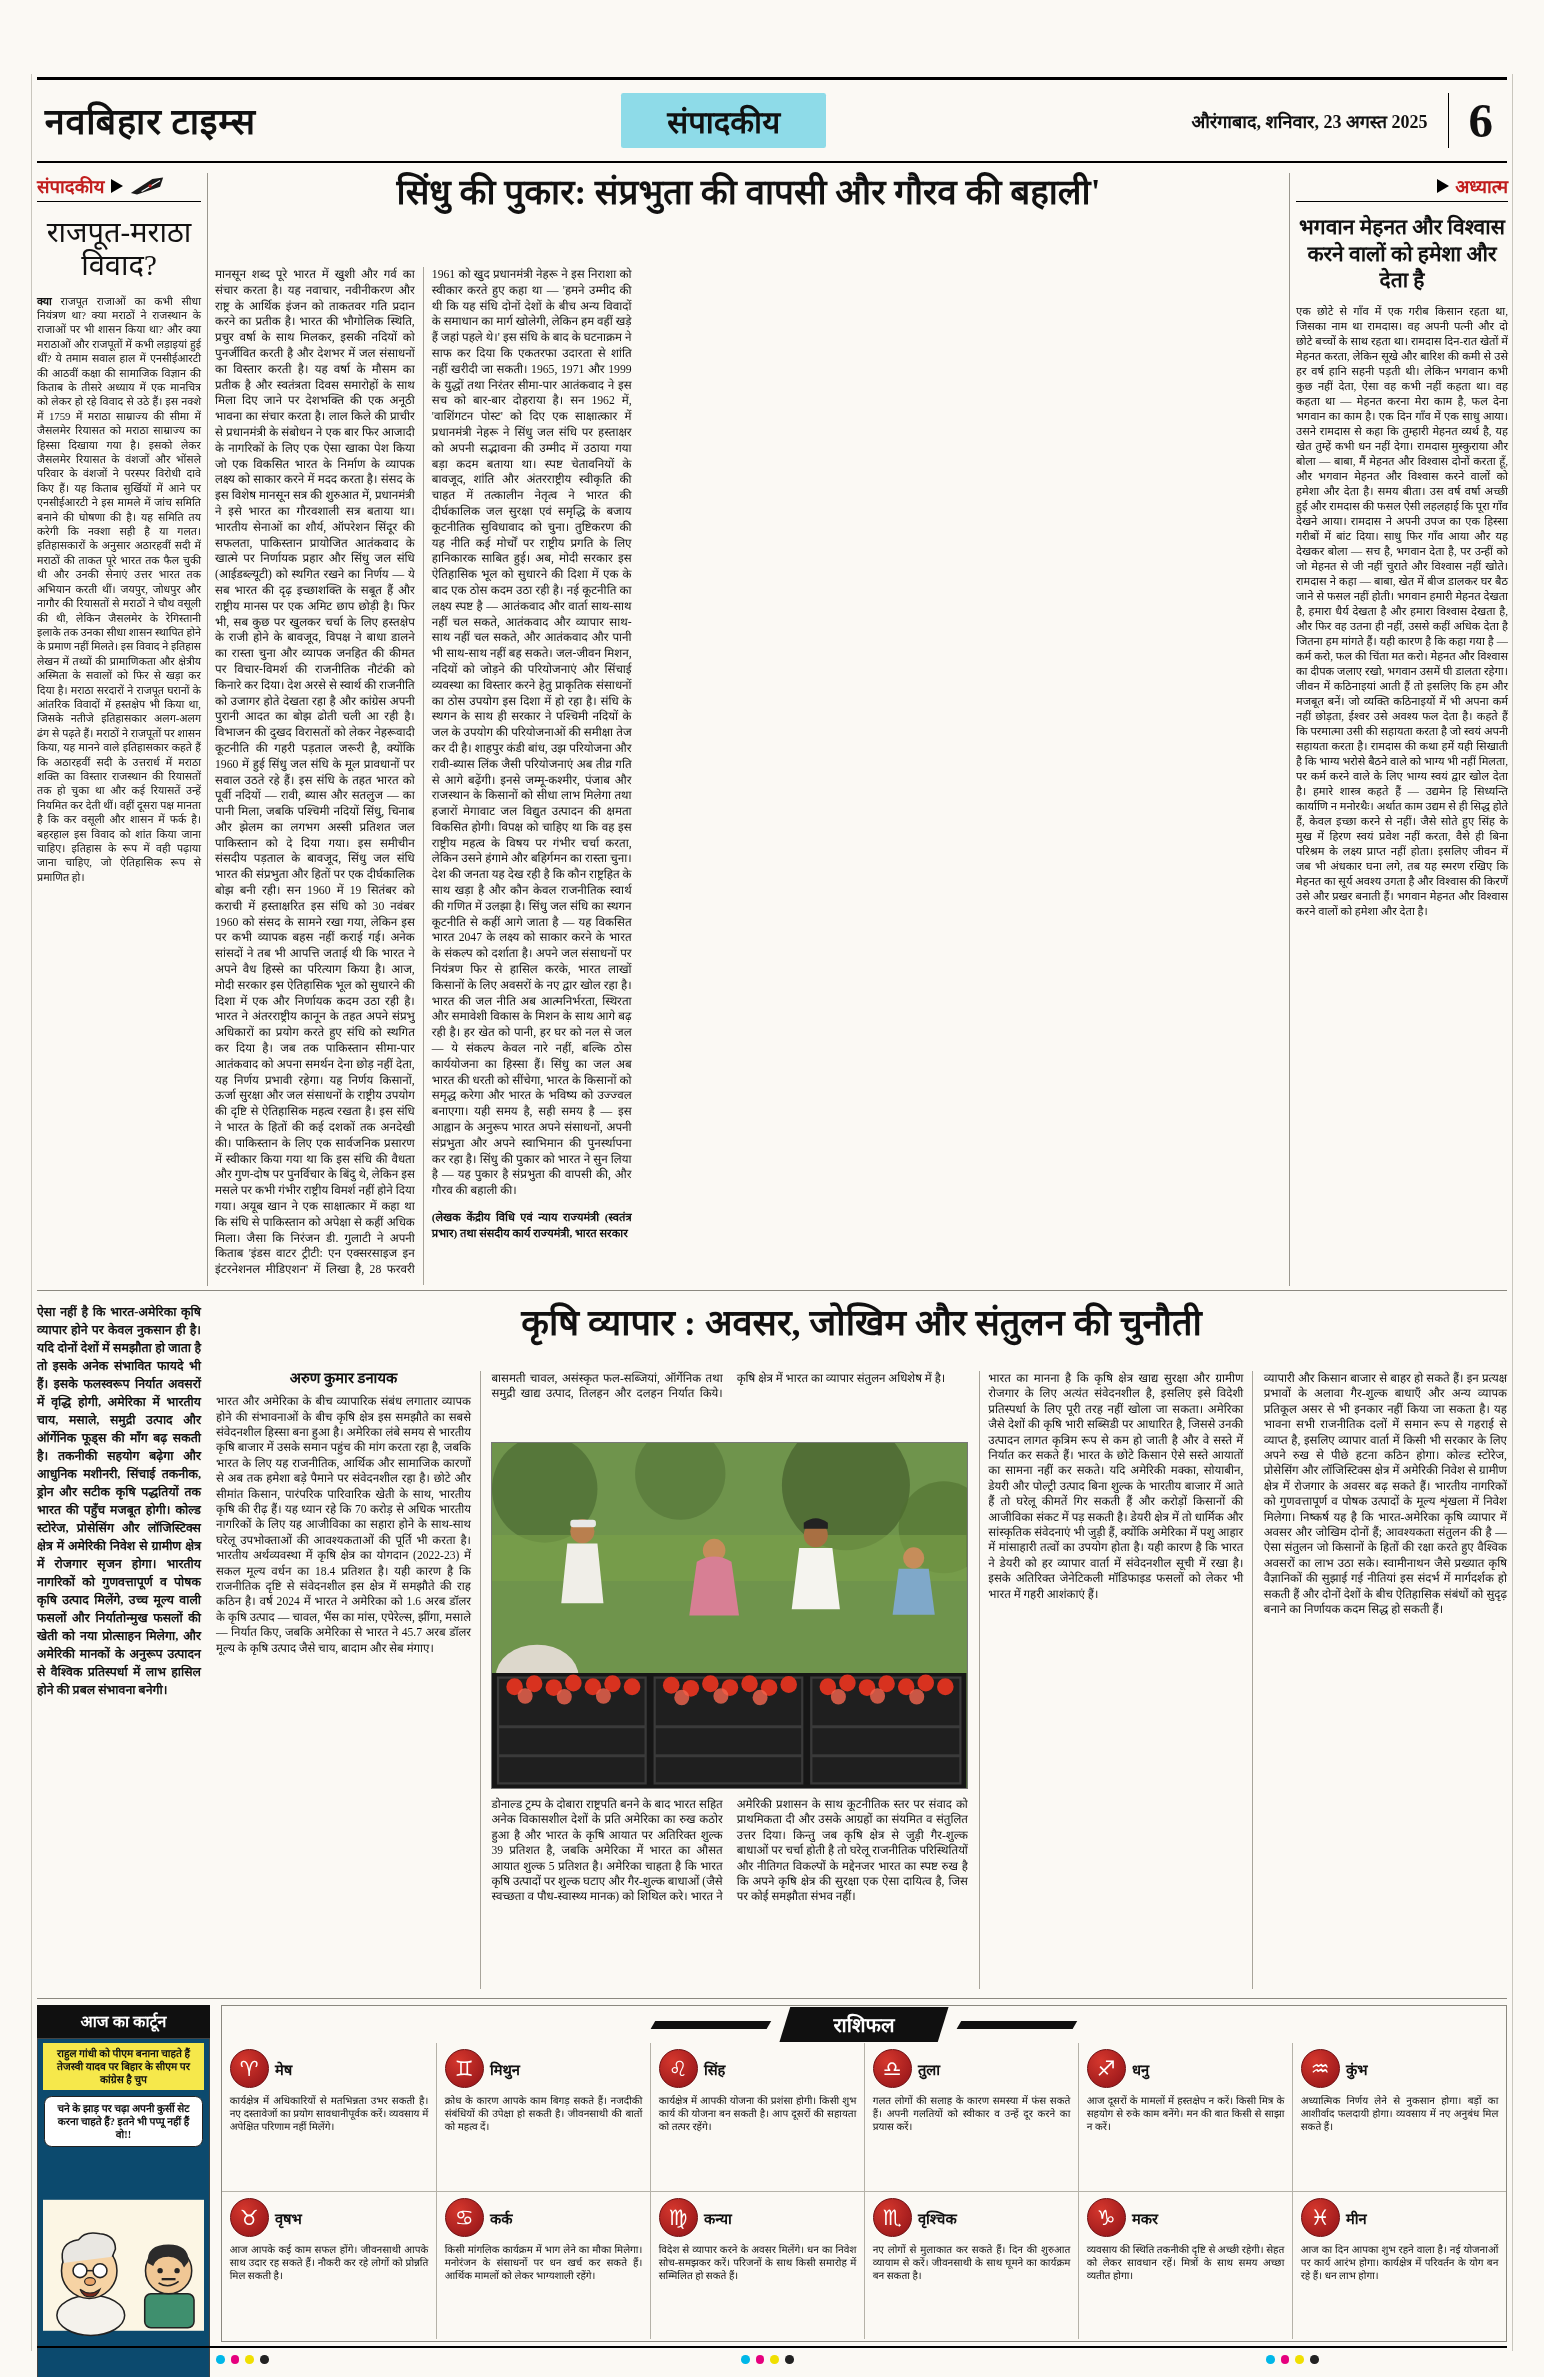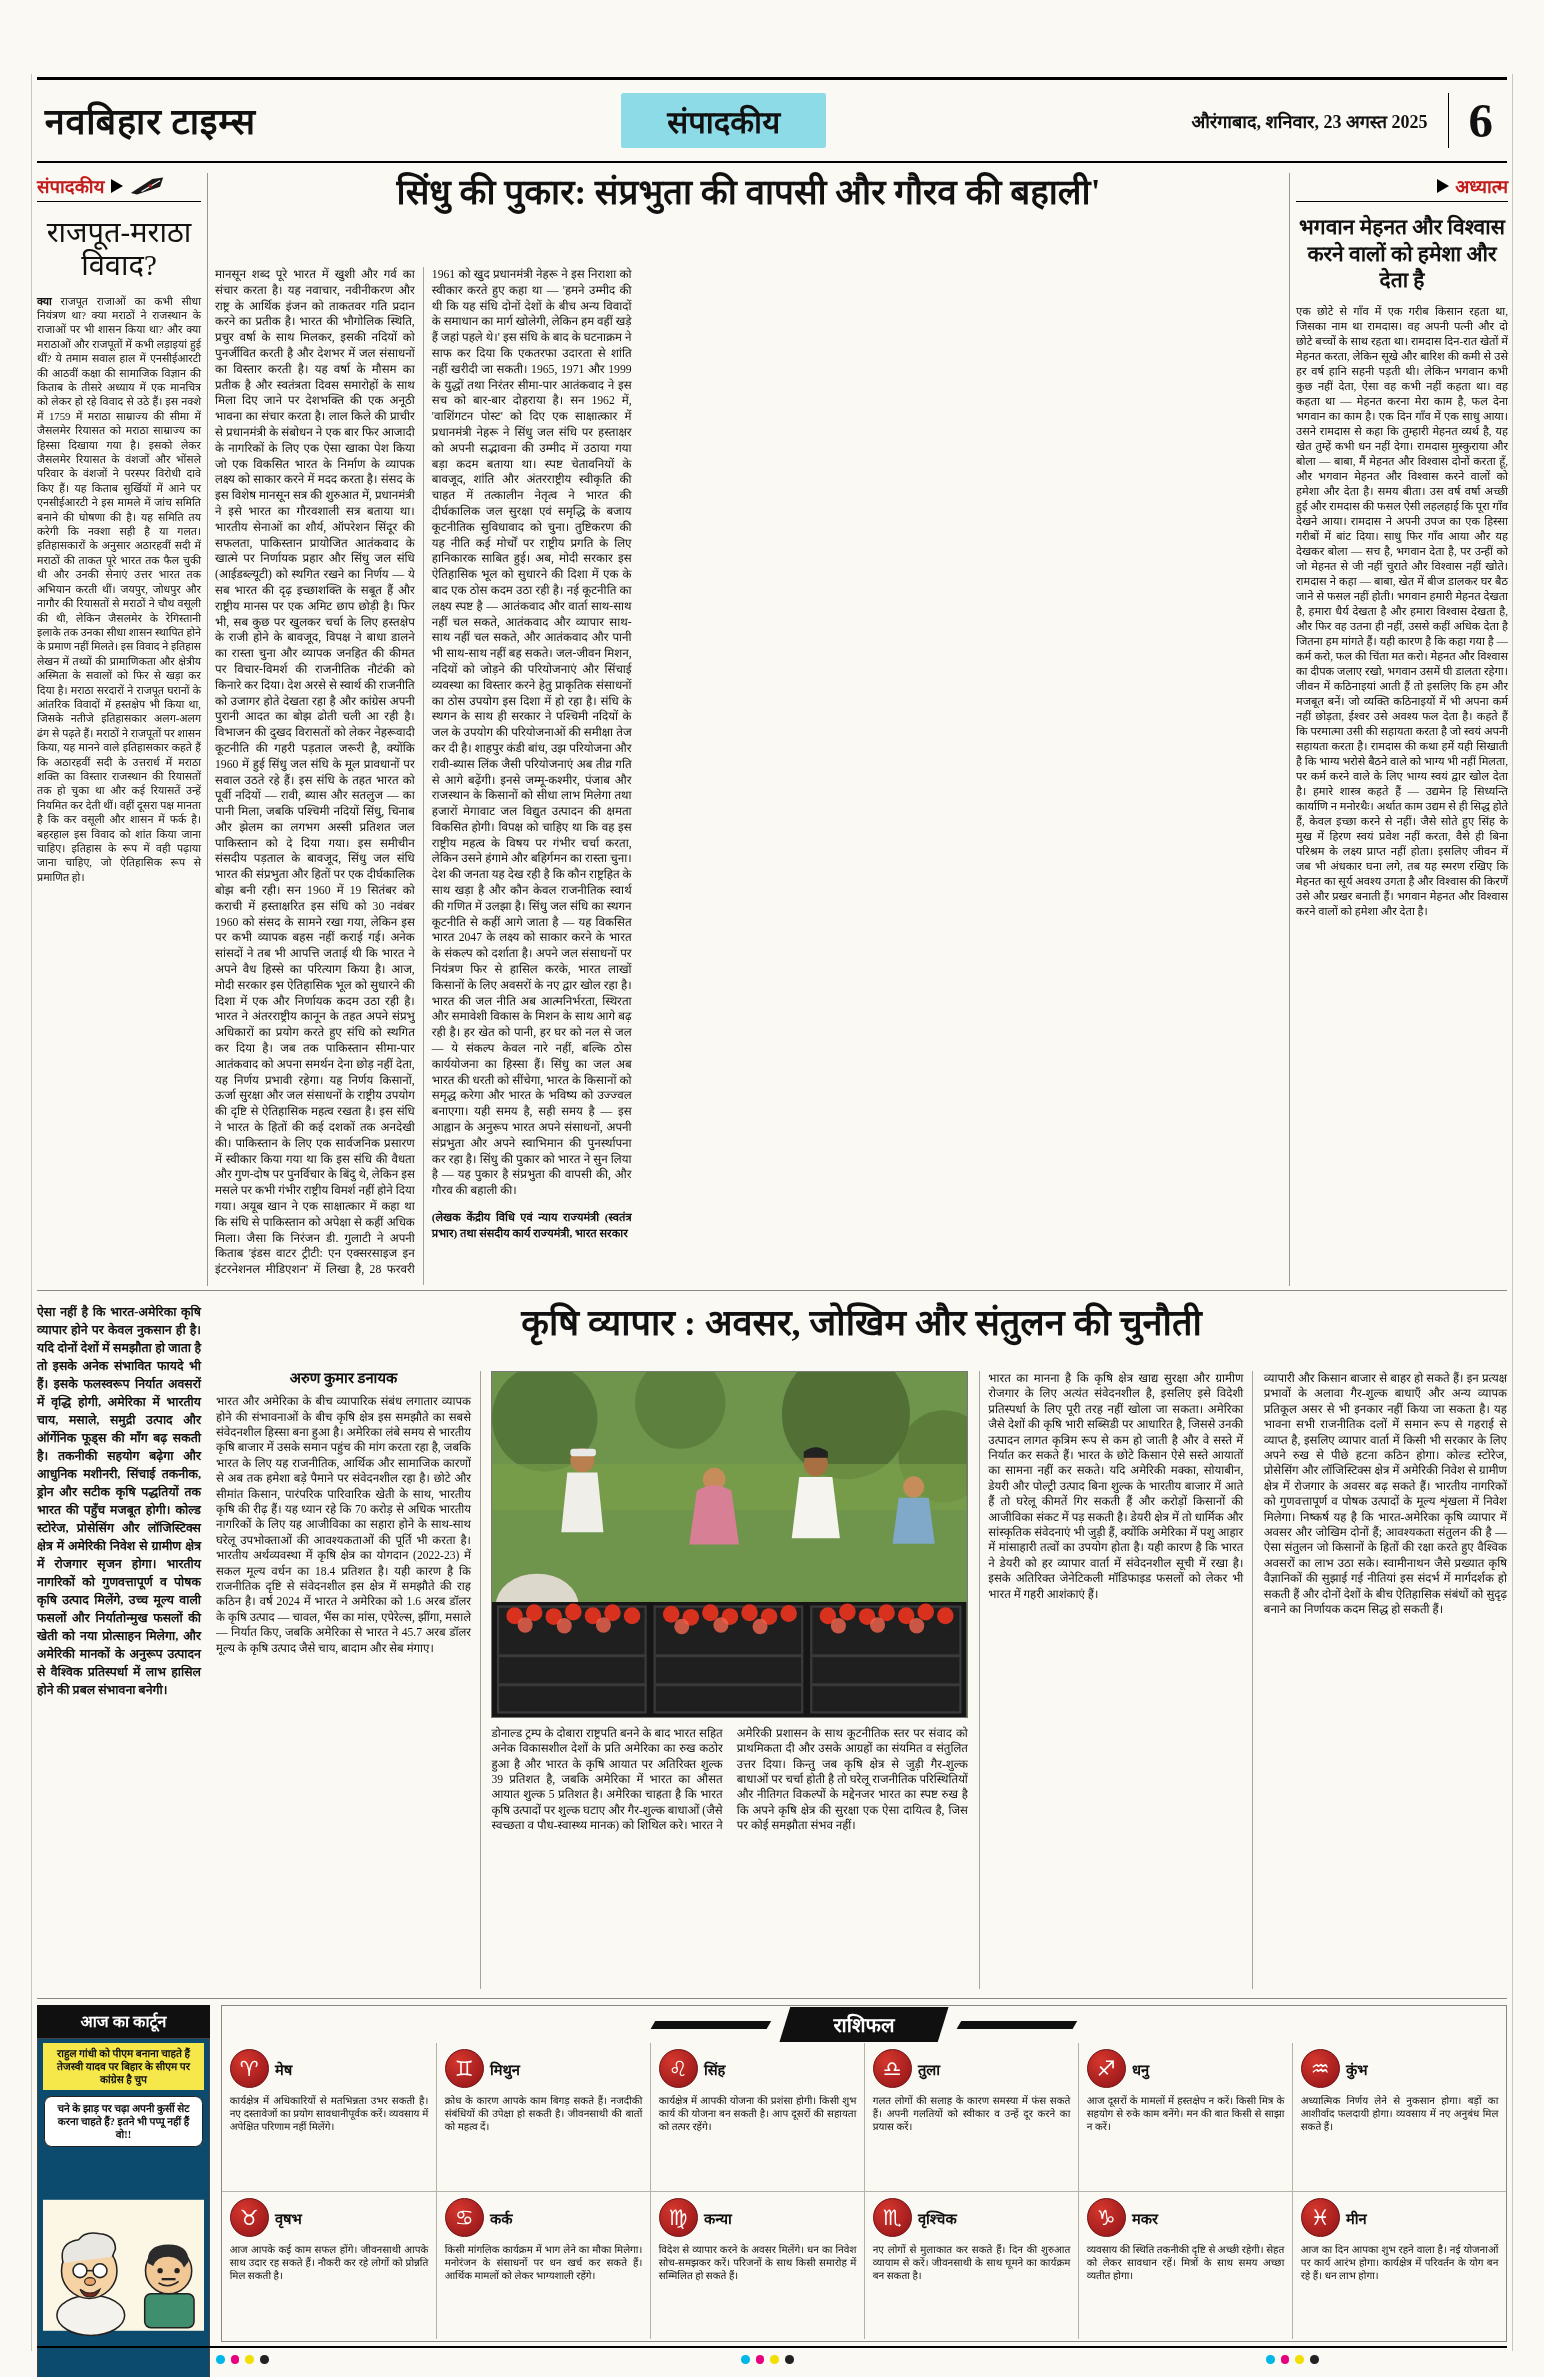--- a/index.html
+++ b/index.html
@@ -151,20 +151,21 @@
 
   <div class="agrisec">
     <div class="agri-highlight">ऐसा नहीं है कि भारत-अमेरिका कृषि व्यापार होने पर केवल नुकसान ही है। यदि दोनों देशों में समझौता हो जाता है तो इसके अनेक संभावित फायदे भी हैं। इसके फलस्वरूप निर्यात अवसरों में वृद्धि होगी, अमेरिका में भारतीय चाय, मसाले, समुद्री उत्पाद और ऑर्गेनिक फूड्स की माँग बढ़ सकती है। तकनीकी सहयोग बढ़ेगा और आधुनिक मशीनरी, सिंचाई तकनीक, ड्रोन और सटीक कृषि पद्धतियों तक भारत की पहुँच मजबूत होगी। कोल्ड स्टोरेज, प्रोसेसिंग और लॉजिस्टिक्स क्षेत्र में अमेरिकी निवेश से ग्रामीण क्षेत्र में रोजगार सृजन होगा। भारतीय नागरिकों को गुणवत्तापूर्ण व पोषक कृषि उत्पाद मिलेंगे, उच्च मूल्य वाली फसलों और निर्यातोन्मुख फसलों की खेती को नया प्रोत्साहन मिलेगा, और अमेरिकी मानकों के अनुरूप उत्पादन से वैश्विक प्रतिस्पर्धा में लाभ हासिल होने की प्रबल संभावना बनेगी।</div>
     <div class="agrihead">कृषि व्यापार : अवसर, जोखिम और संतुलन की चुनौती</div>
     <div class="agribody">
       <div class="agricol first">
         <div class="agribyline">अरुण कुमार डनायक</div>
         <span>भारत और अमेरिका के बीच व्यापारिक संबंध लगातार व्यापक होने की संभावनाओं के बीच कृषि क्षेत्र इस समझौते का सबसे संवेदनशील हिस्सा बना हुआ है। अमेरिका लंबे समय से भारतीय कृषि बाजार में उसके समान पहुंच की मांग करता रहा है, जबकि भारत के लिए यह राजनीतिक, आर्थिक और सामाजिक कारणों से अब तक हमेशा बड़े पैमाने पर संवेदनशील रहा है। छोटे और सीमांत किसान, पारंपरिक पारिवारिक खेती के साथ, भारतीय कृषि की रीढ़ हैं। यह ध्यान रहे कि 70 करोड़ से अधिक भारतीय नागरिकों के लिए यह आजीविका का सहारा होने के साथ-साथ घरेलू उपभोक्ताओं की आवश्यकताओं की पूर्ति भी करता है। भारतीय अर्थव्यवस्था में कृषि क्षेत्र का योगदान (2022-23) में सकल मूल्य वर्धन का 18.4 प्रतिशत है। यही कारण है कि राजनीतिक दृष्टि से संवेदनशील इस क्षेत्र में समझौते की राह कठिन है। वर्ष 2024 में भारत ने अमेरिका को 1.6 अरब डॉलर के कृषि उत्पाद — चावल, भैंस का मांस, एपेरेल्स, झींगा, मसाले — निर्यात किए, जबकि अमेरिका से भारत ने 45.7 अरब डॉलर मूल्य के कृषि उत्पाद जैसे चाय, बादाम और सेब मंगाए।</span>
       </div>
       <div class="agrimid">
+        <div class="midtext top">बासमती चावल, असंस्कृत फल-सब्जियां, ऑर्गेनिक तथा समुद्री खाद्य उत्पाद, तिलहन और दलहन निर्यात किये। कृषि क्षेत्र में भारत का व्यापार संतुलन अधिशेष में है।</div>
         <svg class="photo" viewBox="0 0 630 450" preserveAspectRatio="none">
           <rect width="630" height="450" fill="#6f944c"></rect>
           <circle cx="70" cy="60" r="70" fill="#4c6b33" opacity="0.7"></circle>
           <circle cx="250" cy="40" r="60" fill="#57783a" opacity="0.7"></circle>
           <circle cx="470" cy="55" r="85" fill="#46602e" opacity="0.7"></circle>
           <circle cx="600" cy="110" r="60" fill="#50702f" opacity="0.6"></circle>
           <rect x="0" y="120" width="630" height="60" fill="#7ca24a" opacity="0.6"></rect>
 
           <g>
             <circle cx="120" cy="115" r="16" fill="#b97f4e"></circle>

